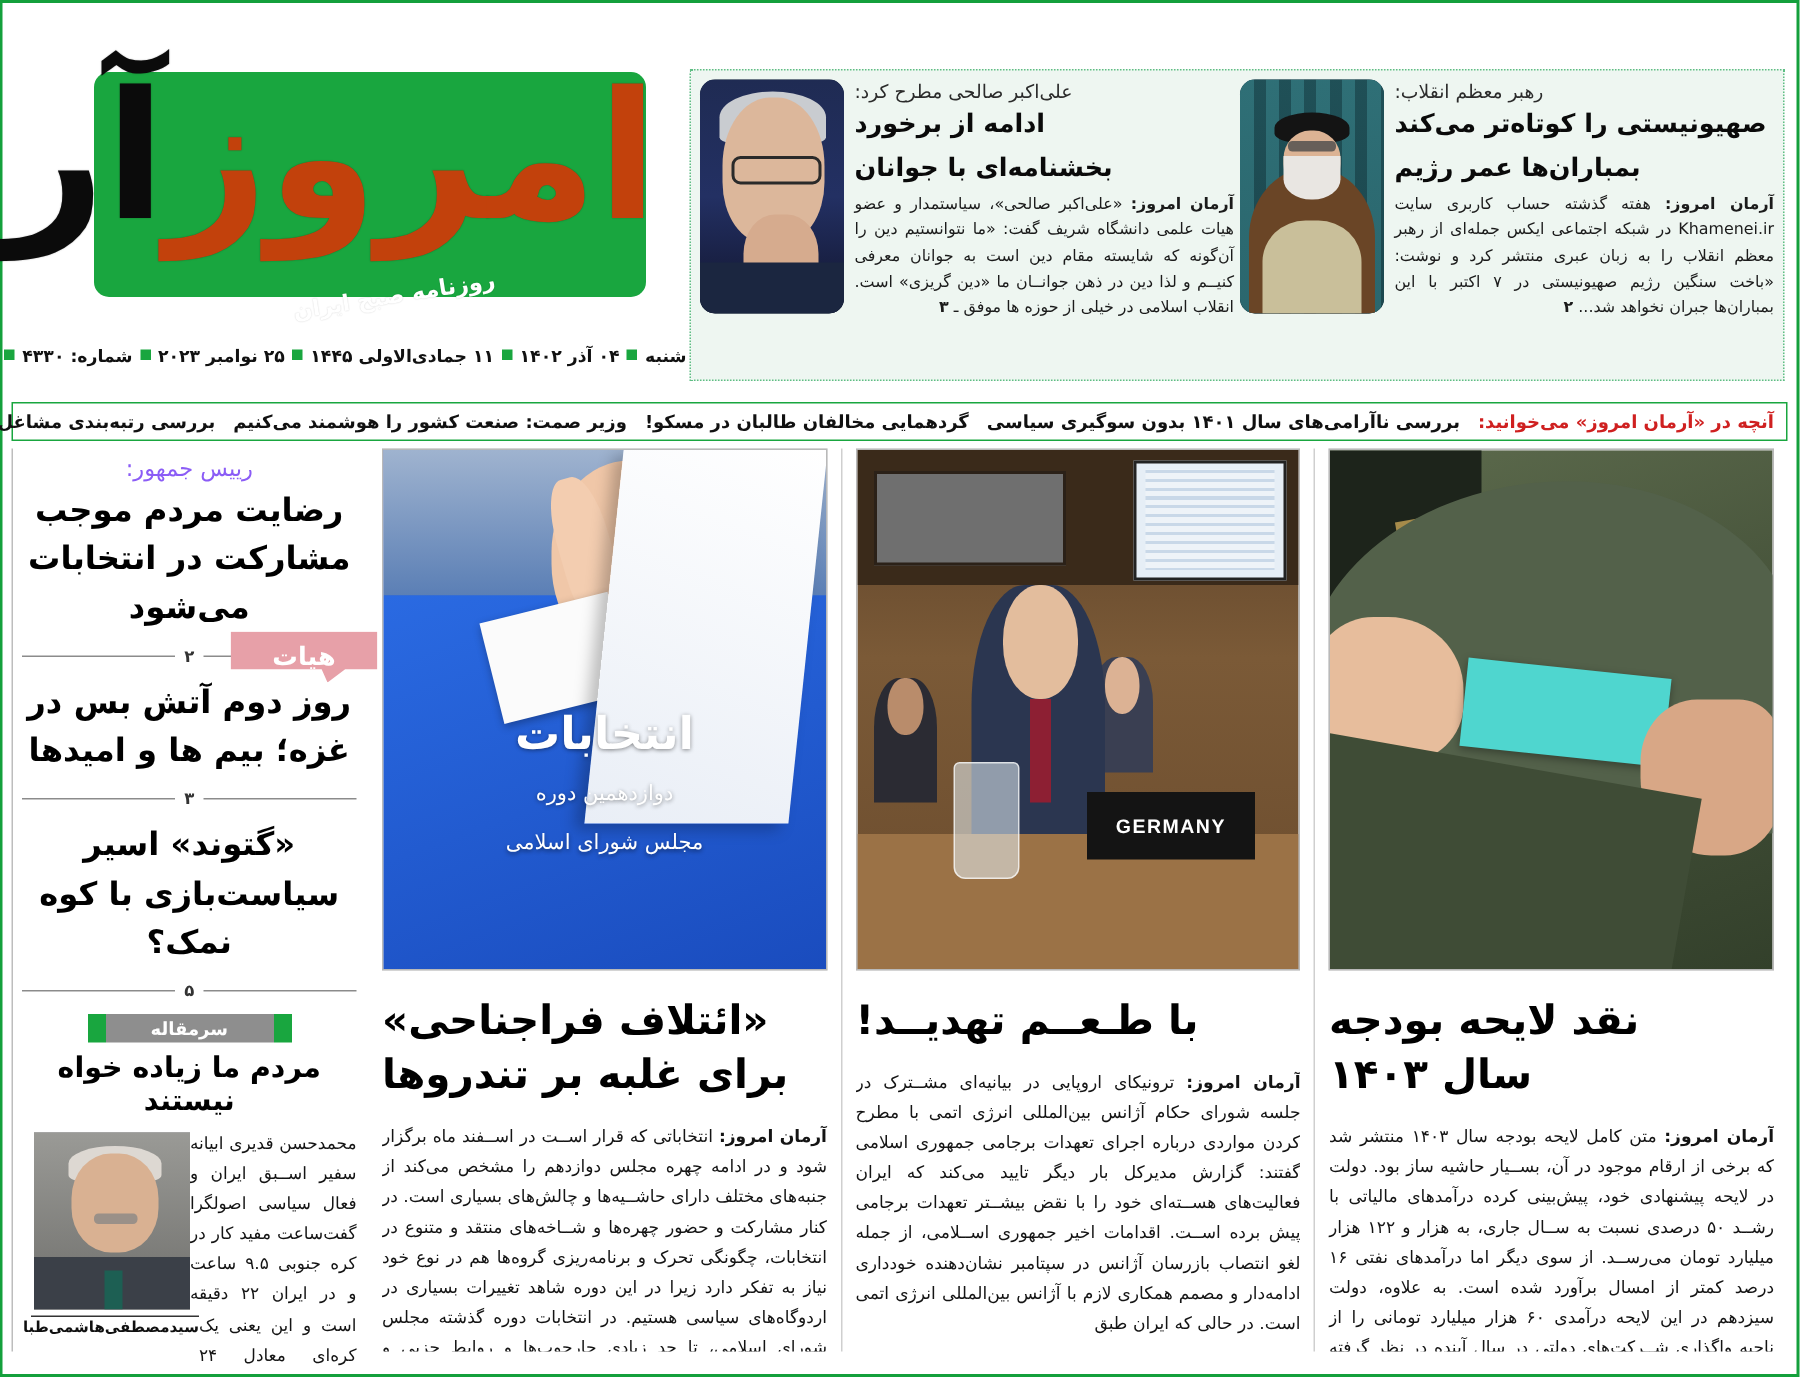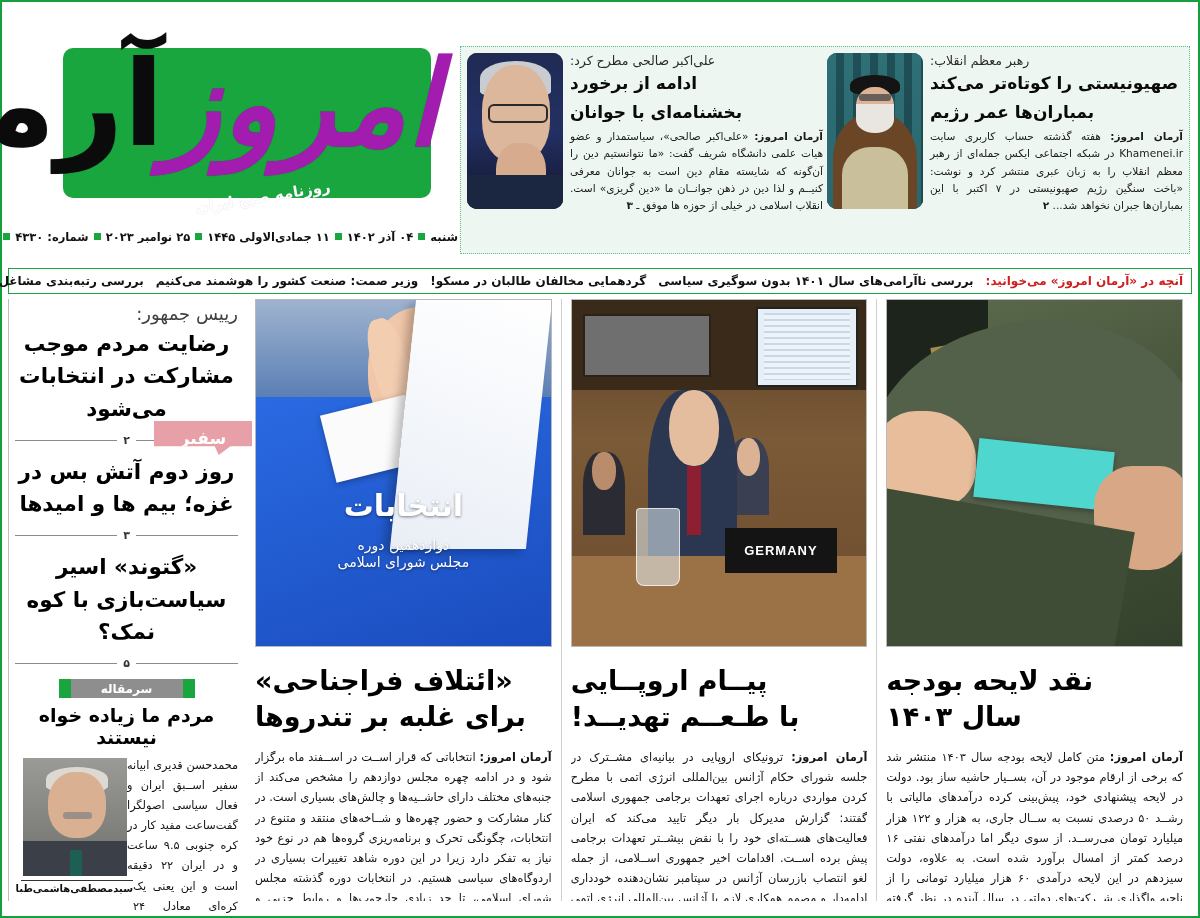--- a/index.html
+++ b/index.html
@@ -53,21 +53,21 @@
     text-align:center;
     font-family:"DejaVu Sans","Liberation Sans",sans-serif;
     font-size:118px;
     font-weight:bold;
     color:#0b0b0b;
     letter-spacing:-2px;
     direction:rtl;
     white-space:nowrap;
     text-shadow:0 0 1px rgba(0,0,0,.35);
   }
-  .logo-script .white-part{color:#a21caf;font-style:italic;}
+  .logo-script .white-part{color:#c2410c;}
   .logo-sub{
     position:absolute;
     right:118px;bottom:22px;
     font-size:15px;color:#ffffff;
     font-weight:bold;
     transform:rotate(-9deg);
     direction:rtl;
     text-shadow:0 0 1px rgba(0,0,0,.2);
   }
   .dateline{
@@ -198,21 +198,21 @@
   
   .sidebar{
     flex:0 0 238px;width:238px;
     padding:0 8px 0 6px;
     box-sizing:border-box;
     border-left:1px solid #bdbdbd;
     direction:rtl;
     position:relative;
   }
   .s-kicker{
-    font-size:18px;color:#404040;text-align:right;
+    font-size:15px;color:#8b5cf6;text-align:center;
     margin:4px 0 4px 0;direction:rtl;
   }
   .s-head{
     font-size:21.5px;font-weight:bold;line-height:1.5;
     text-align:center;direction:rtl;color:#000;
     letter-spacing:-.4px;
   }
   .s-rule{
     display:flex;align-items:center;
     margin:9px 0 9px 0;
@@ -300,21 +300,21 @@
   .ballot .hand{position:absolute;right:22%;top:2%;width:40%;height:40%;background:#f0c7a8;border-radius:44% 44% 50% 50%;}
   .ballot .finger{position:absolute;right:48%;top:5%;width:12%;height:30%;background:#f3cdb0;border-radius:40%;transform:rotate(-16deg);}
   .ballot .slip{position:absolute;right:46%;top:30%;width:30%;height:20%;background:#fbfbfb;transform:rotate(-14deg);box-shadow:0 2px 6px rgba(0,0,0,.3);}
   .ballot .ov{
     position:absolute;right:8%;left:8%;bottom:22%;
     text-align:center;color:#fff;direction:rtl;
     text-shadow:0 1px 3px rgba(0,0,0,.45);
   }
   .ballot .ov .l1{font-size:30px;font-weight:bold;letter-spacing:-1px;}
   .ballot .ov .l2{font-size:14px;margin-top:14px;}
-  .ballot .ov .l3{font-size:14px;margin-top:1px;}
+  .ballot .ov .l3{font-size:14px;margin-top:17px;}
   
   .iaea{background:linear-gradient(180deg,#5a4028 0%,#7b5a37 40%,#6a4b2d 100%);}
   .iaea .wallTop{position:absolute;left:0;right:0;top:0;height:26%;background:#3a2a1a;}
   .iaea .win{position:absolute;left:4%;top:4%;width:42%;height:17%;background:#6f6f6f;border:2px solid #2b2118;}
   .iaea .screen{position:absolute;right:3%;top:2%;width:33%;height:22%;background:#e6eef6;border:2px solid #222;}
   .iaea .screen:after{content:"";position:absolute;inset:6%;background:repeating-linear-gradient(180deg,#c9d8e8 0 2px,#eef3f8 2px 6px);}
   .iaea .desk{position:absolute;left:0;right:0;bottom:0;height:26%;background:linear-gradient(180deg,#a9]7d4f 0%,#8a6338 100%);background:#9b7246;}
   .iaea .man{position:absolute;left:26%;width:30%;top:26%;height:58%;background:#2b3650;border-radius:40% 40% 0 0;}
   .iaea .manhead{position:absolute;left:33%;width:17%;top:26%;height:22%;background:#e3bd9d;border-radius:48%;}
   .iaea .tie{position:absolute;left:39%;width:5%;top:48%;height:20%;background:#8d1f33;}
@@ -450,21 +450,20 @@
               <div class="manhead"></div>
               <div class="tie"></div>
             <div class="desk"></div>
             <div class="plate">
                 <span>GERMANY</span>
               </div>
             <div class="jug"></div>
           </div>
         </div>
         <div class="story-head">
-          <div>پیــام اروپــایی</div>
           <div>با طـعــم تهدیــد!</div>
         </div>
         <div class="story-body">
           <span class="lead">آرمان امروز:</span>
           <span>ترونیکای اروپایی در بیانیه‌ای مشــترک در جلسه شورای حکام آژانس بین‌المللی انرژی اتمی با مطرح کردن مواردی درباره اجرای تعهدات برجامی جمهوری اسلامی گفتند: گزارش مدیرکل بار دیگر تایید می‌کند که ایران فعالیت‌های هســته‌ای خود را با نقض بیشــتر تعهدات برجامی پیش برده اســت. اقدامات اخیر جمهوری اســلامی، از جمله لغو انتصاب بازرسان آژانس در سپتامبر نشان‌دهنده خودداری ادامه‌دار و مصمم همکاری لازم با آژانس بین‌المللی انرژی اتمی است. در حالی که ایران طبق</span>
           
         </div>
       </div>
 
       <div class="story-col">
@@ -493,21 +492,21 @@
           
         </div>
       </div>
 
     </div>
 
     <div class="sidebar">
       <div class="s-kicker">رییس جمهور:</div>
       <div class="s-head">رضایت مردم موجب مشارکت در انتخابات می‌شود</div>
 
-      <div class="jostar">سفیر</div>
+      <div class="jostar">هیات</div>
 
       <div class="s-rule">
         <span class="line"></span>
         <span class="num">۲</span>
         <span class="line"></span>
       </div>
       <div class="s-head">روز دوم آتش بس در غزه؛ بیم ها و امیدها</div>
 
       <div class="s-rule">
         <span class="line"></span>

